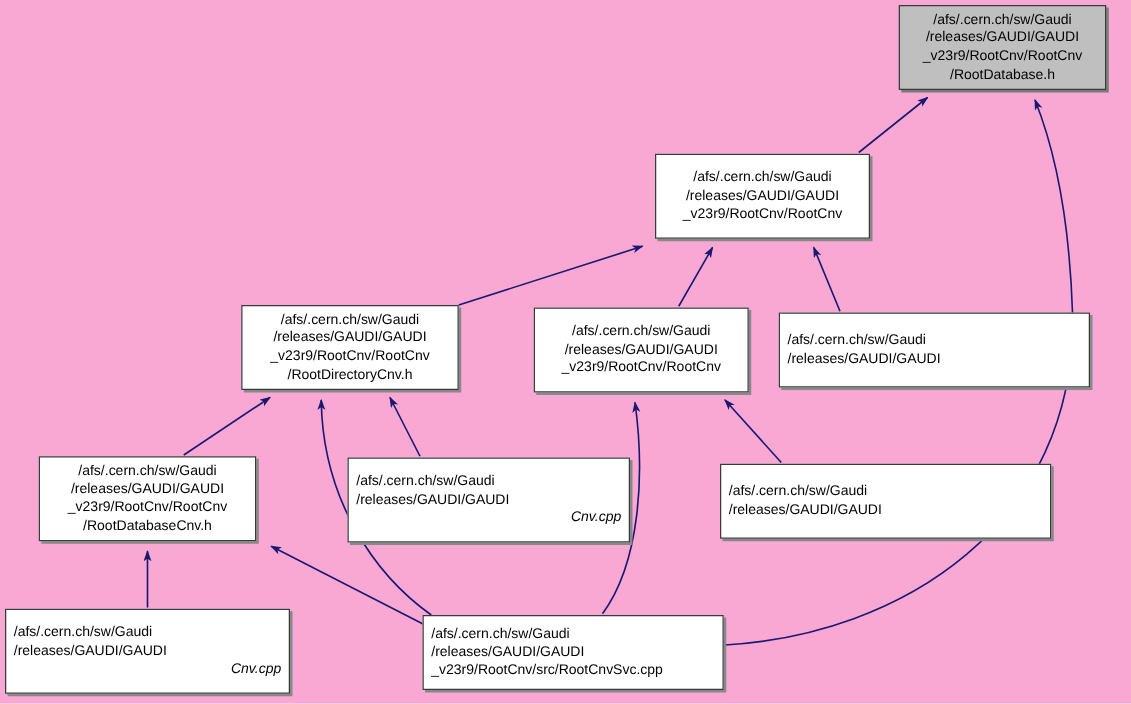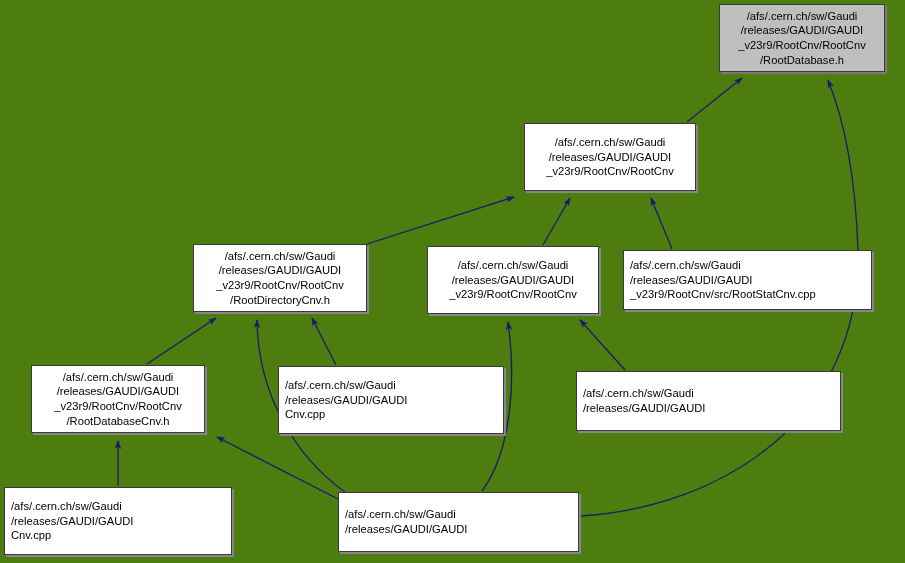--- a/index.html
+++ b/index.html
@@ -4,21 +4,21 @@
 <style>
   html, body {
     margin: 0;
     padding: 0;
     background: #ffffff;
   }
   #canvas {
     position: relative;
     width: 905px;
     height: 563px;
-    background: #4d7c0f;
+    background: #f9a8d4;
     overflow: hidden;
     font-family: "Liberation Sans", sans-serif;
   }
   #edges {
     position: absolute;
     left: 0;
     top: 0;
     width: 905px;
     height: 563px;
     pointer-events: none;
@@ -43,21 +43,21 @@
     border: 1px solid #3a3a3a;
     box-shadow: 2px 2px 0 0 #7a7a7a;
   }
   .node.shadowed {
     box-shadow: 2px 2px 0 0 #888888;
     border: 1px solid #3a3a3a;
   }
   .node .ln { display: block; }
   .node.align-center .ln { text-align: center; }
   .node.align-left .ln { text-align: left; }
-  .node.align-left .ln.ctr { text-align: left; }
+  .node.align-left .ln.ctr { text-align: right; font-style: italic; }
 </style>
 </head>
 <body>
 
 <div id="canvas">
 
   <svg id="edges" viewBox="0 0 905 563" width="905" height="563" xmlns="http://www.w3.org/2000/svg">
     <defs>
       <marker id="arrowhead" markerWidth="9" markerHeight="9" refX="8" refY="3.2" orient="auto" markerUnits="userSpaceOnUse">
         <path d="M0,0 L9,3.2 L0,6.4 L2.3,3.2 Z" fill="#191970"></path>
@@ -87,21 +87,21 @@
     <path d="M 625,370 L 580,320" fill="none" stroke="#191970" stroke-width="1.3" marker-end="url(#arrowhead)"></path>
 
     <path d="M 118,486 L 118,441" fill="none" stroke="#191970" stroke-width="1.3" marker-end="url(#arrowhead)"></path>
   </svg>
 
   <div id="node-layer">
       <div class="node root align-center" style="left: 719px; top: 4px; width: 166px; height: 68px;"><span class="ln">/afs/.cern.ch/sw/Gaudi</span><span class="ln">/releases/GAUDI/GAUDI</span><span class="ln">_v23r9/RootCnv/RootCnv</span><span class="ln">/RootDatabase.h</span></div>
       <div class="node shadowed align-center" style="left: 524px; top: 123px; width: 172px; height: 68px;"><span class="ln">/afs/.cern.ch/sw/Gaudi</span><span class="ln">/releases/GAUDI/GAUDI</span><span class="ln">_v23r9/RootCnv/RootCnv</span></div>
       <div class="node shadowed align-center" style="left: 193px; top: 244px; width: 174px; height: 68px;"><span class="ln">/afs/.cern.ch/sw/Gaudi</span><span class="ln">/releases/GAUDI/GAUDI</span><span class="ln">_v23r9/RootCnv/RootCnv</span><span class="ln">/RootDirectoryCnv.h</span></div>
       <div class="node shadowed align-center" style="left: 427px; top: 246px; width: 172px; height: 68px;"><span class="ln">/afs/.cern.ch/sw/Gaudi</span><span class="ln">/releases/GAUDI/GAUDI</span><span class="ln">_v23r9/RootCnv/RootCnv</span></div>
-      <div class="node shadowed align-left" style="left: 623px; top: 250px; width: 249px; height: 60px;"><span class="ln">/afs/.cern.ch/sw/Gaudi</span><span class="ln">/releases/GAUDI/GAUDI</span><span class="ln">_v23r9/RootCnv/src/RootStatCnv.cpp</span></div>
+      <div class="node shadowed align-left" style="left: 623px; top: 250px; width: 249px; height: 60px;"><span class="ln">/afs/.cern.ch/sw/Gaudi</span><span class="ln">/releases/GAUDI/GAUDI</span></div>
       <div class="node shadowed align-center" style="left: 31px; top: 365px; width: 174px; height: 68px;"><span class="ln">/afs/.cern.ch/sw/Gaudi</span><span class="ln">/releases/GAUDI/GAUDI</span><span class="ln">_v23r9/RootCnv/RootCnv</span><span class="ln">/RootDatabaseCnv.h</span></div>
       <div class="node shadowed align-left" style="left: 278px; top: 366px; width: 226px; height: 68px;"><span class="ln">/afs/.cern.ch/sw/Gaudi</span><span class="ln">/releases/GAUDI/GAUDI</span><span class="ln ctr">Cnv.cpp</span></div>
       <div class="node shadowed align-left" style="left: 576px; top: 371px; width: 265px; height: 60px;"><span class="ln">/afs/.cern.ch/sw/Gaudi</span><span class="ln">/releases/GAUDI/GAUDI</span></div>
       <div class="node shadowed align-left" style="left: 4px; top: 487px; width: 228px; height: 68px;"><span class="ln">/afs/.cern.ch/sw/Gaudi</span><span class="ln">/releases/GAUDI/GAUDI</span><span class="ln ctr">Cnv.cpp</span></div>
-      <div class="node shadowed align-left" style="left: 338px; top: 492px; width: 241px; height: 60px;"><span class="ln">/afs/.cern.ch/sw/Gaudi</span><span class="ln">/releases/GAUDI/GAUDI</span></div>
+      <div class="node shadowed align-left" style="left: 338px; top: 492px; width: 241px; height: 60px;"><span class="ln">/afs/.cern.ch/sw/Gaudi</span><span class="ln">/releases/GAUDI/GAUDI</span><span class="ln">_v23r9/RootCnv/src/RootCnvSvc.cpp</span></div>
     </div>
 
 </div>
 
 </body></html>

